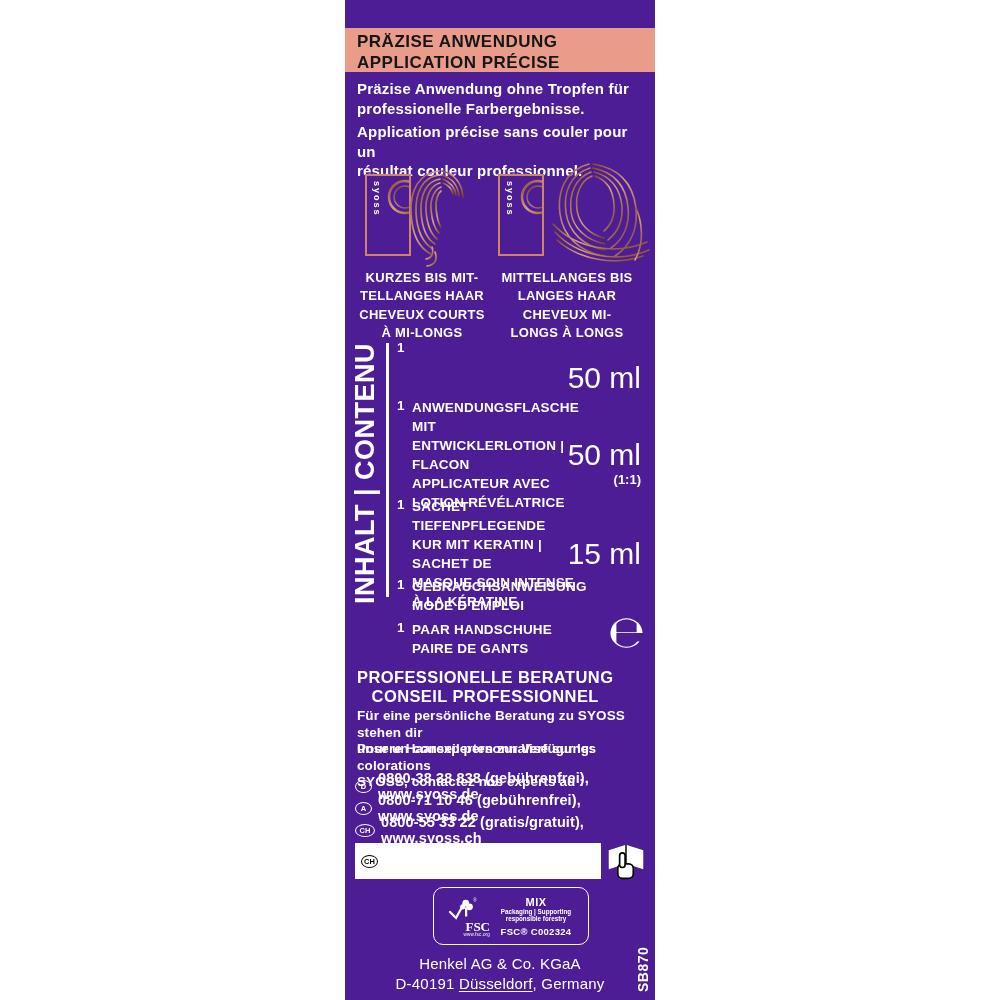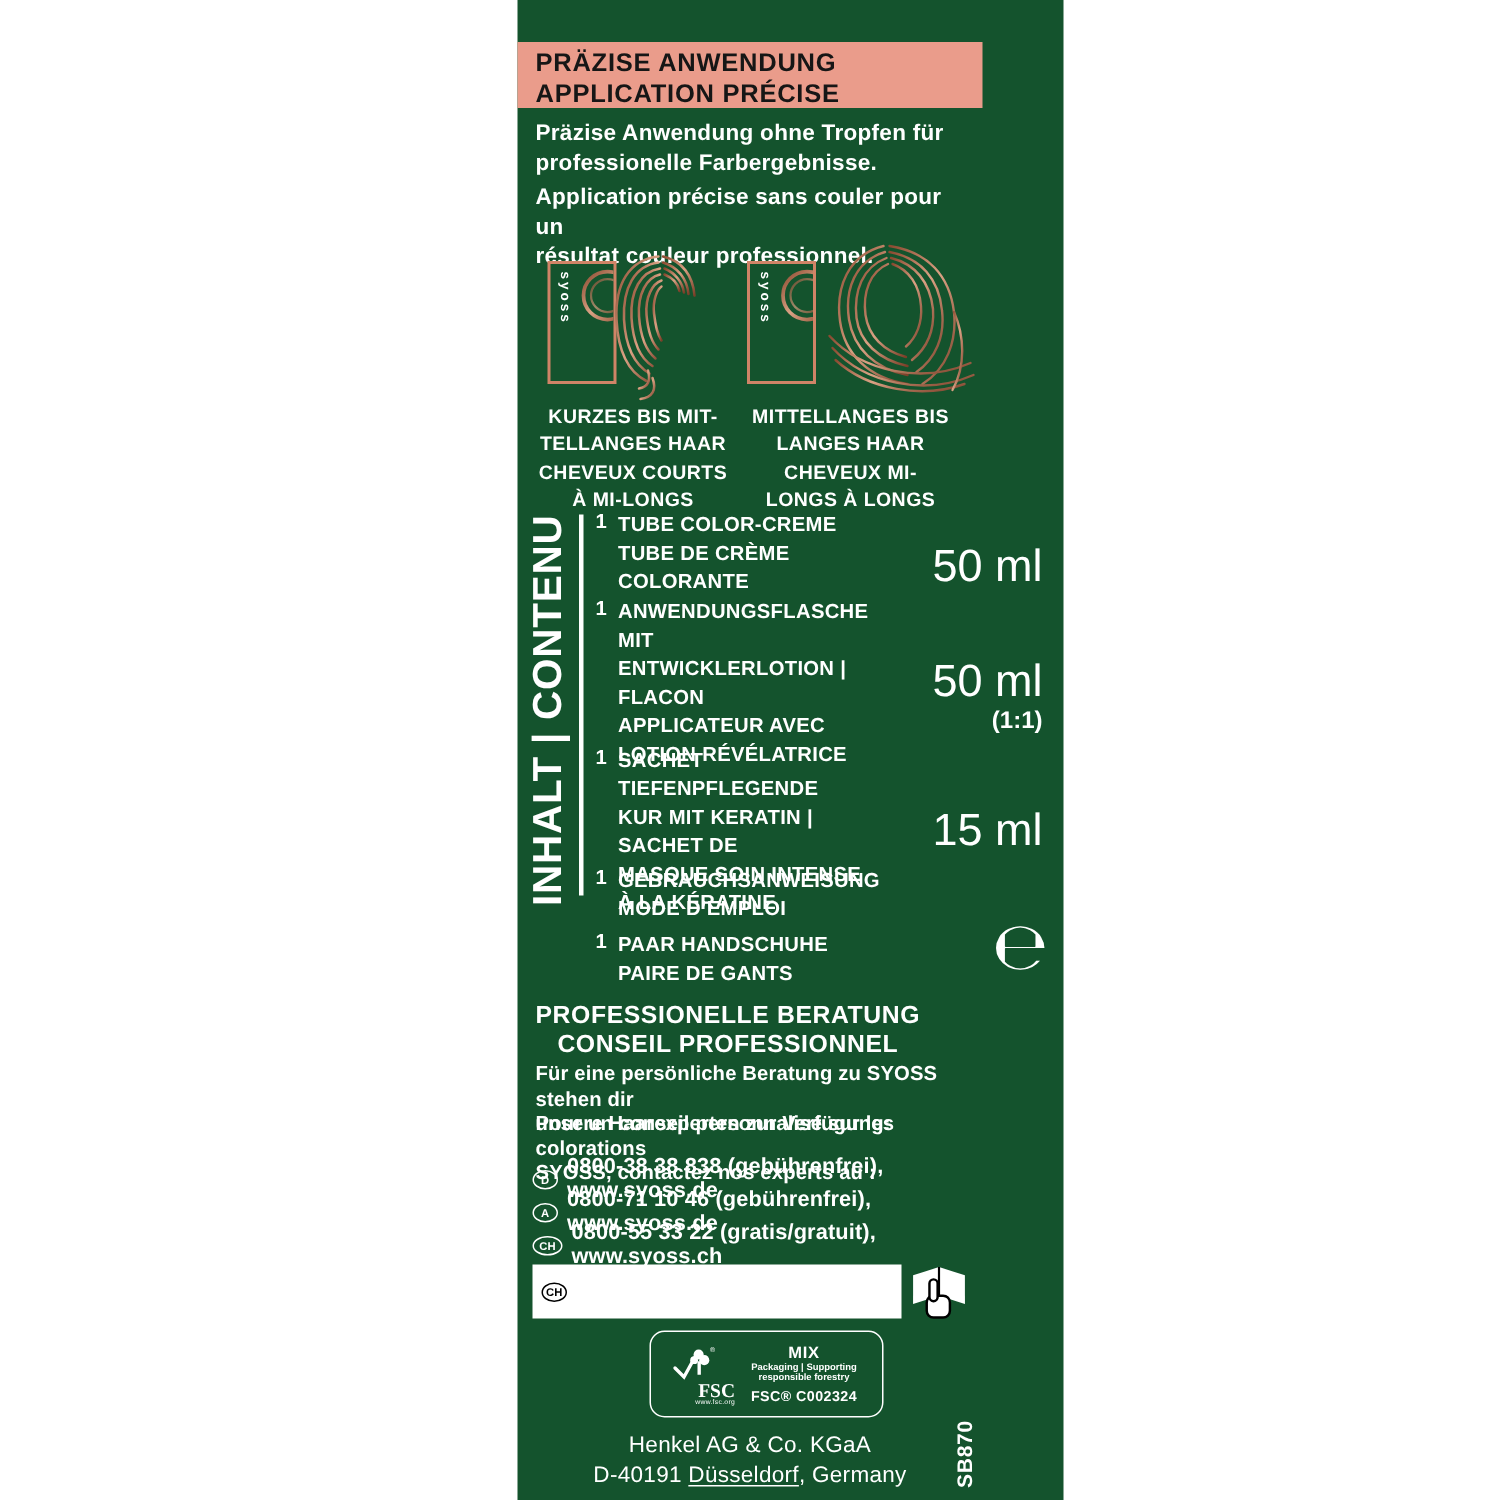--- a/index.html
+++ b/index.html
@@ -1,18 +1,18 @@
 <!DOCTYPE html>
 <html><head>
 <meta charset="utf-8">
 <style>
   html,body{margin:0;padding:0;background:#fff;}
   .stage{position:relative;width:1000px;height:1000px;background:#ffffff;overflow:hidden;
          font-family:"Liberation Sans","DejaVu Sans",sans-serif;}
-  .panel{position:absolute;left:345px;top:0;width:364px;height:1000px;background:#14532d;color:#fff;}
+  .panel{position:absolute;left:345px;top:0;width:310px;height:1000px;background:#4c1d95;color:#fff;}
   .pre{white-space:pre-line;}
 
   
   .band{position:absolute;left:0;top:28px;width:310px;height:44px;background:#EA9C8B;color:#161616;
         font-weight:800;font-size:17px;line-height:21px;letter-spacing:.5px;padding:3px 0 0 12px;box-sizing:border-box;}
 
   .intro{position:absolute;left:12px;width:292px;font-size:15px;line-height:19.5px;font-weight:700;letter-spacing:.2px;}
   .intro.de{top:79px;}
   .intro.fr{top:122px;}
 
@@ -27,21 +27,21 @@
            line-height:17.5px;letter-spacing:.3px;}
 
   
   .vlabel-wrap{position:absolute;left:5px;top:604px;width:0;height:0;}
   .vlabel{position:absolute;left:0;top:0;transform:rotate(-90deg);transform-origin:0 0;
           width:264px;font-size:27px;font-weight:800;letter-spacing:.5px;white-space:nowrap;}
   .vbar{position:absolute;left:41px;top:343px;width:3px;height:254px;background:#fff;}
   .qty{position:absolute;left:52px;font-size:13.5px;font-weight:600;}
   .desc{position:absolute;left:67px;width:180px;font-size:13.5px;font-weight:600;line-height:19px;letter-spacing:.2px;}
   .amount{position:absolute;right:14px;font-size:30px;font-weight:400;letter-spacing:0;}
-  .amt-note{position:absolute;right:14px;font-size:16px;font-weight:700;}
+  .amt-note{position:absolute;right:14px;font-size:13px;font-weight:700;}
   .esign{position:absolute;right:10px;top:606px;font-family:"DejaVu Sans",sans-serif;font-size:44px;font-weight:400;}
 
   
   .adv-head{position:absolute;left:12px;top:668px;font-size:16.5px;font-weight:800;line-height:19px;letter-spacing:.4px;text-align:center;}
   .adv-txt{position:absolute;left:12px;width:292px;font-size:13.5px;font-weight:600;line-height:16.5px;letter-spacing:.1px;}
   .adv-txt.de{top:708px;}
   .adv-txt.fr{top:741px;}
   .phone{position:absolute;left:10px;width:296px;height:22px;display:flex;align-items:center;font-size:14.5px;font-weight:700;letter-spacing:.1px;}
   .badge{display:inline-flex;align-items:center;justify-content:center;flex:0 0 auto;
          border:1.5px solid #fff;border-radius:50%;width:17px;height:13px;font-size:7.5px;font-weight:700;margin-right:6px;box-sizing:border-box;}
@@ -187,23 +187,20 @@
       <span class="pre">CHEVEUX MI-
 LONGS À LONGS</span>
     </div>
 
     <div class="vlabel-wrap">
       <div class="vlabel">INHALT | CONTENU</div>
     </div>
     <div class="vbar"></div>
 
     <span class="qty" style="top:340px;">1</span>
-    <div class="desc pre" style="top:340px;">TUBE COLOR-CREME
-TUBE DE CRÈME
-COLORANTE</div>
     <span class="amount" style="top:361px;">50 ml</span>
 
     <span class="qty" style="top:398px;">1</span>
     <div class="desc pre" style="top:398px;">ANWENDUNGSFLASCHE MIT
 ENTWICKLERLOTION | FLACON
 APPLICATEUR AVEC
 LOTION RÉVÉLATRICE</div>
     <span class="amount" style="top:438px;">50 ml</span>
     <span class="amt-note" style="top:472px;">(1:1)</span>
 

